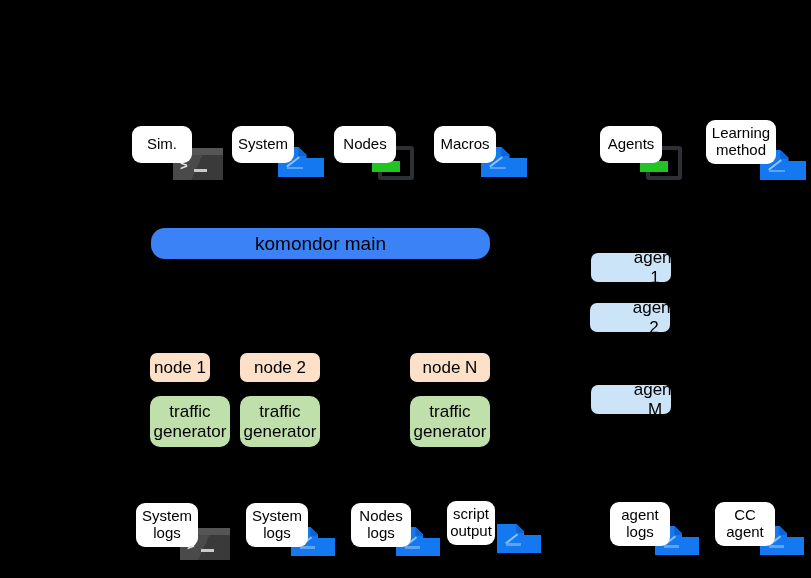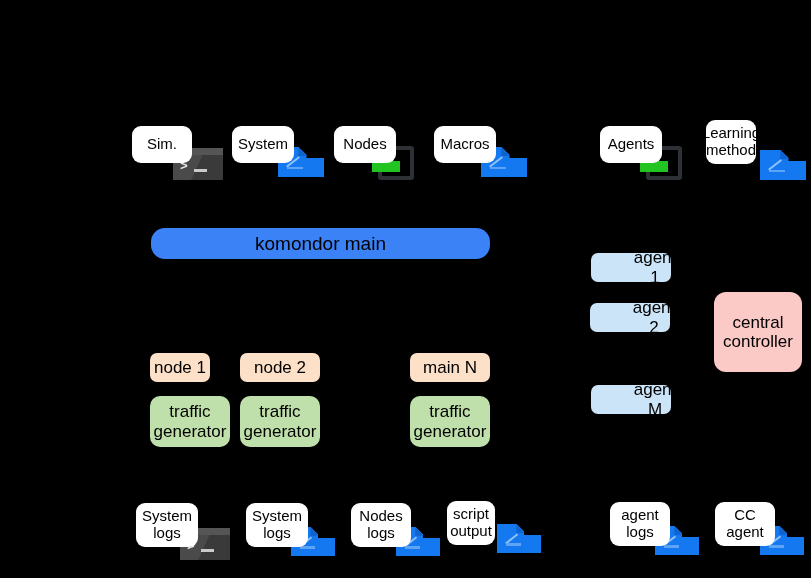--- a/index.html
+++ b/index.html
@@ -213,44 +213,42 @@
   <div class="node file-label" style="left:600px; top:126px; width:62px; height:37px;">Agents</div>
   <div class="icon" style="left:638px; top:144px; width:46px; height:38px;">
     <div class="ico-greendoc">
       <div class="sheet"></div>
         <div class="stem"></div>
       <div class="corner"></div>
         <div class="green-bar"></div>
     </div>
   </div>
 
-  <div class="node file-label" style="left:706px; top:120px; width:50px; height:44px;">Learning
+  <div class="node file-label" style="left:706px; top:120px; width:70px; height:44px;">Learning
 method</div>
   <div class="icon" style="left:760px; top:150px; width:46px; height:35px;">
     <div class="ico-bluedoc">
       <div class="page"></div>
         <div class="fold"></div>
         <div class="back"></div>
       <div class="slash"></div>
         <div class="bar"></div>
     </div>
   </div>
 
   <div class="node box box-main" style="left:151px; top:228px; width:339px; height:31px;">komondor main</div>
 
   <div class="node box box-agent" style="left:591px; top:253px; width:80px; height:29px;">agent 1</div>
   <div class="node box box-agent" style="left:590px; top:303px; width:80px; height:29px;">agent 2</div>
   <div class="node box box-agent" style="left:591px; top:385px; width:80px; height:29px;">agent M</div>
 
-  <div class="node box box-cc" style="left:714px; top:292px; width:88px; height:80px;">central
-controller</div>
 
   <div class="node box box-node" style="left:150px; top:353px; width:60px; height:29px;">node 1</div>
   <div class="node box box-node" style="left:240px; top:353px; width:80px; height:29px;">node 2</div>
-  <div class="node box box-node" style="left:410px; top:353px; width:80px; height:29px;">main N</div>
+  <div class="node box box-node" style="left:410px; top:353px; width:80px; height:29px;">node N</div>
 
   <div class="node box box-traffic" style="left:150px; top:396px; width:80px; height:51px;">traffic
 generator</div>
   <div class="node box box-traffic" style="left:240px; top:396px; width:80px; height:51px;">traffic
 generator</div>
   <div class="node box box-traffic" style="left:410px; top:396px; width:80px; height:51px;">traffic
 generator</div>
 
   <div class="node file-label" style="left:136px; top:503px; width:62px; height:44px;">System
 logs</div>

